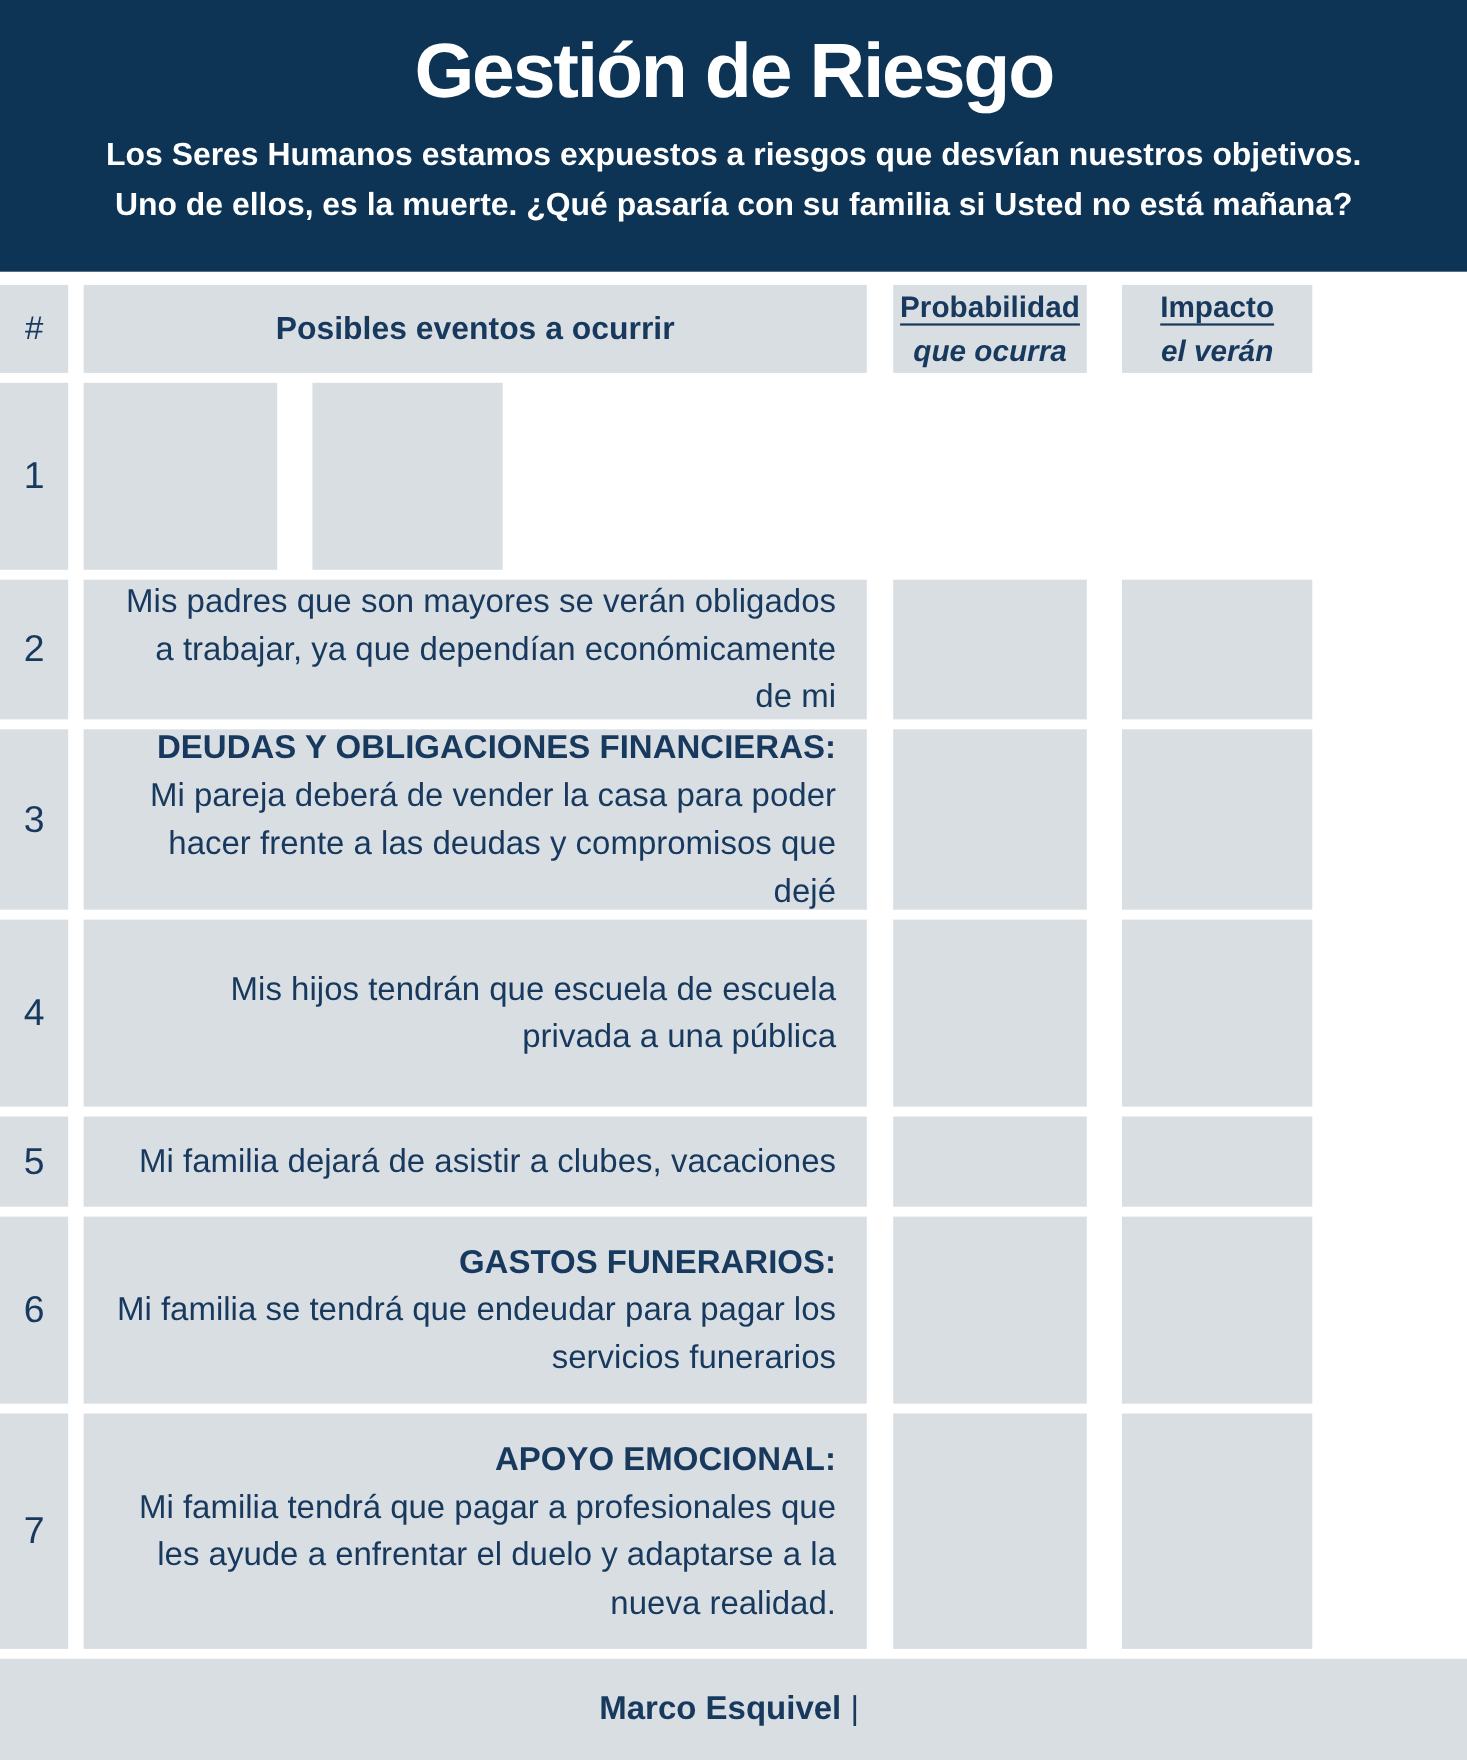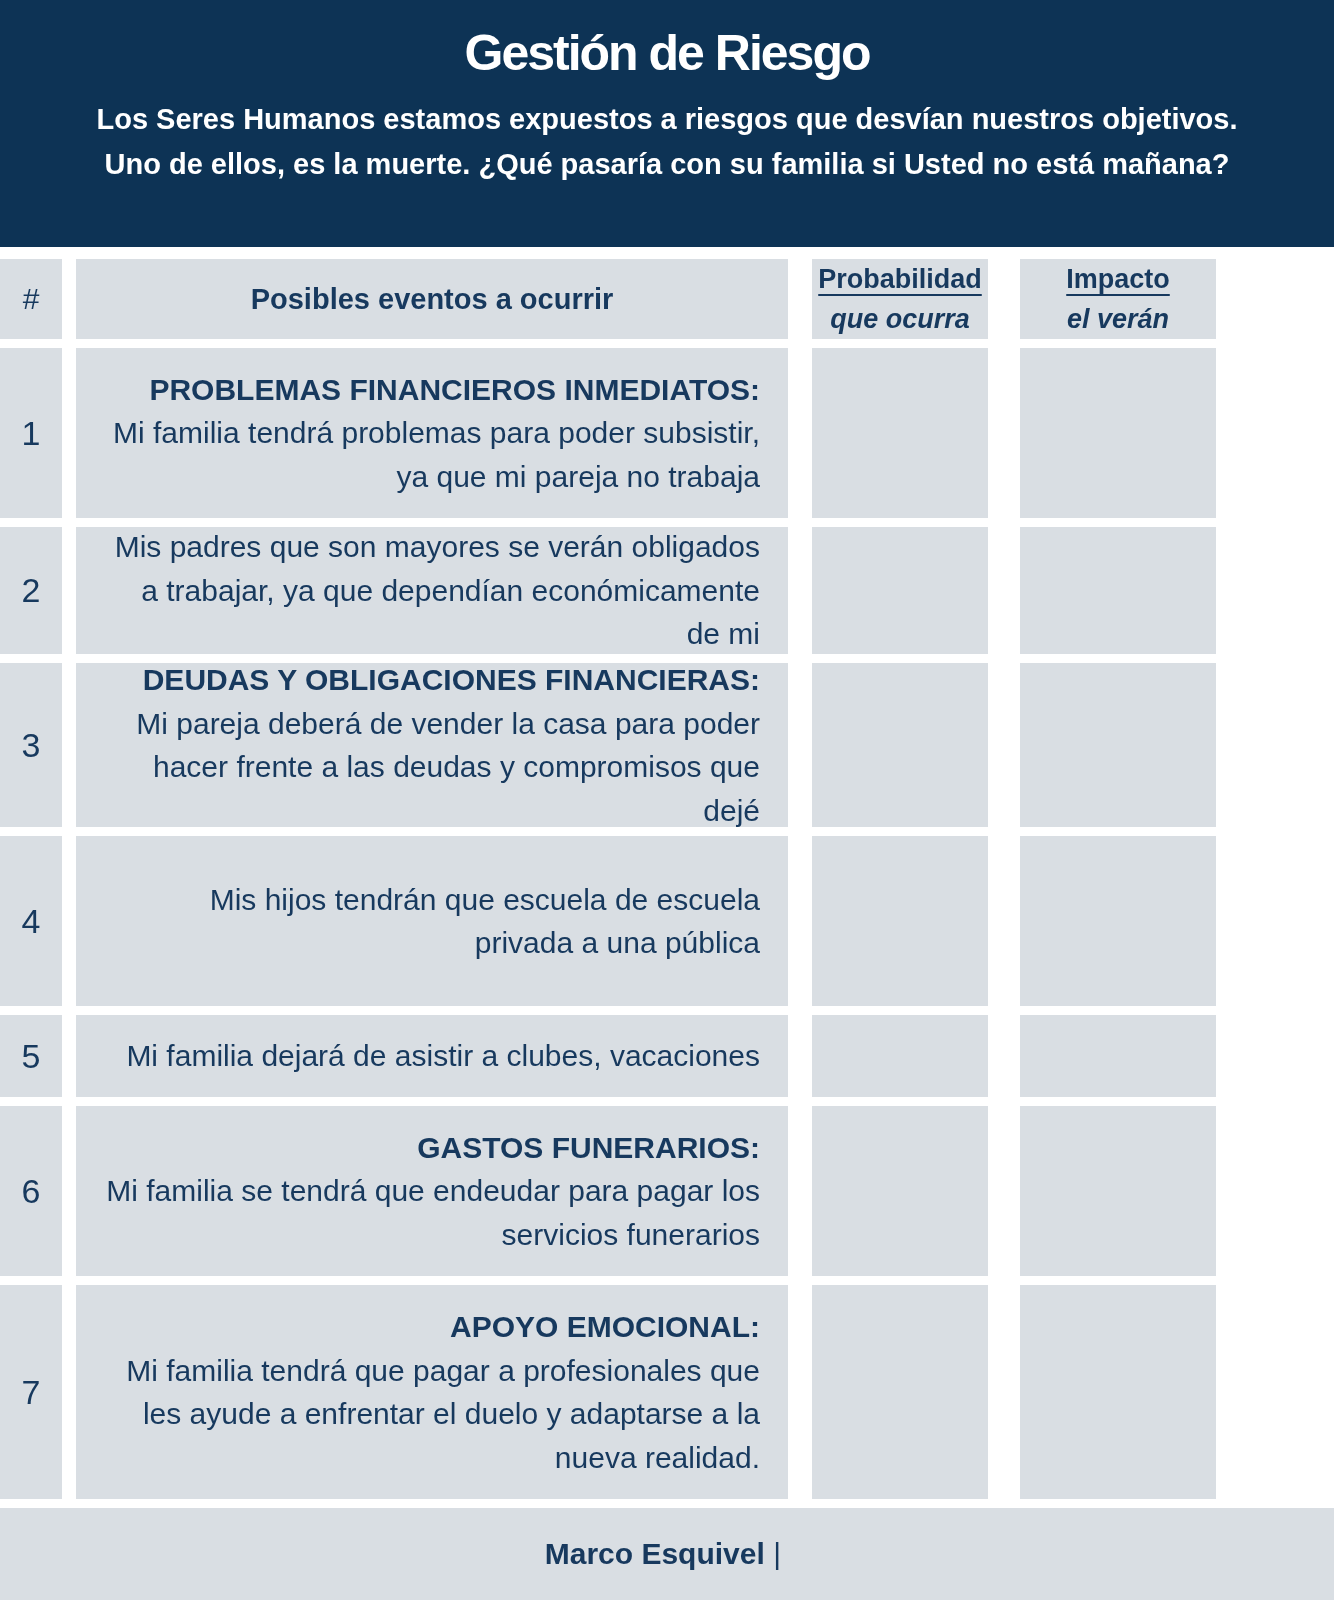--- a/index.html
+++ b/index.html
@@ -19,21 +19,21 @@
   }
   
   .hero{
     height:247px;
     background:var(--navy);
     color:var(--white);
     text-align:center;
   }
   .hero-title{
     padding-top:26px;
-    font-size:50px;
+    font-size:70px;
     font-weight:bold;
     letter-spacing:-2px;
     line-height:1.1;
   }
   .hero-sub{
     margin-top:16px;
     font-size:29px;
     font-weight:bold;
     line-height:1.55;
   }
@@ -49,21 +49,21 @@
   .c-ev{
     width:712px;margin-right:24px;
     display:flex;flex-direction:column;justify-content:center;align-items:flex-end;
     text-align:right;
     padding:12px 28px;
     font-size:30px;
     line-height:1.45;
   }
   .c-ev .ev-title{font-weight:bold;}
   .c-prob{width:176px;margin-right:32px;}
-  .c-imp{width:196px;}
+  .c-imp{width:173px;}
   
   .row.hdr .c-num{font-size:30px;}
   .row.hdr .c-ev{
     align-items:center;text-align:center;
     font-weight:bold;font-size:29px;
   }
   .row.hdr .c-prob,.row.hdr .c-imp{
     display:flex;flex-direction:column;align-items:center;justify-content:center;
     font-weight:bold;font-size:27px;line-height:1.5;
   }
@@ -100,24 +100,20 @@
       <span class="hdr-bot">que ocurra</span>
     </div>
     <div class="cell c-imp">
       <span class="hdr-top">Impacto</span>
       <span class="hdr-bot">el verán</span>
     </div>
   </div>
 
   <div class="row" style="height:170px;">
     <div class="cell c-num">1</div>
-    <div class="cell c-ev">
-      <div class="ev-title">PROBLEMAS FINANCIEROS INMEDIATOS:</div>
-      <div class="ev-text">Mi familia tendrá problemas para poder subsistir, ya que mi pareja no trabaja</div>
-    </div>
     <div class="cell c-prob"></div>
     <div class="cell c-imp"></div>
   </div>
 
   <div class="row" style="height:127px;">
     <div class="cell c-num">2</div>
     <div class="cell c-ev">
       <div class="ev-title"></div>
       <div class="ev-text">Mis padres que son mayores se verán obligados a trabajar, ya que dependían económicamente de mi</div>
     </div>

